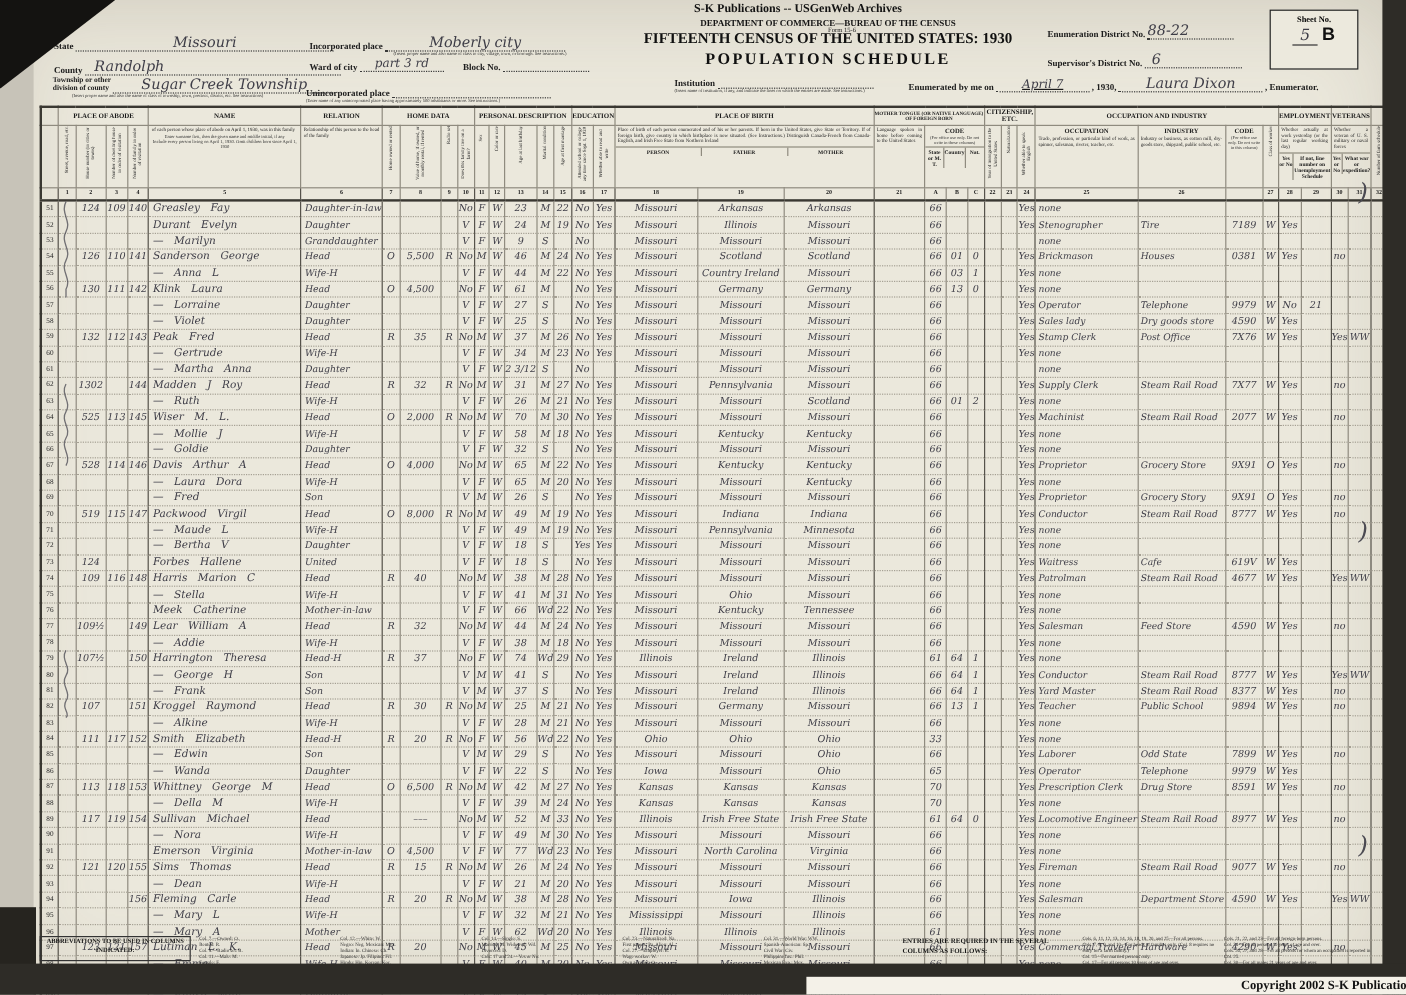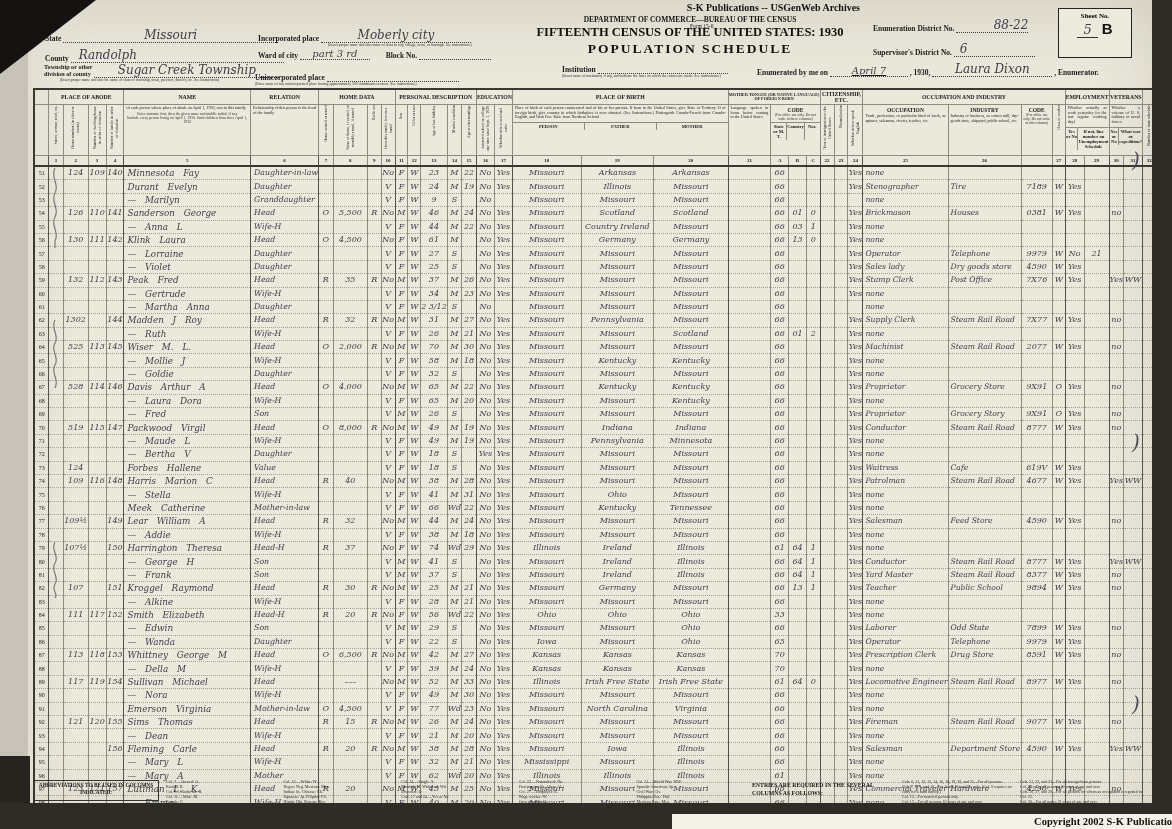--- a/index.html
+++ b/index.html
@@ -11,21 +11,21 @@
              clip-path:polygon(0 0,100% 0,0 100%);}
   .corner-bl{position:absolute;left:0;top:756px;width:30px;height:73px;background:#26241f;}
   .right-band{position:absolute;right:0;top:0;width:20px;height:829px;background:#2e2c27;}
   .bottom-band{position:absolute;left:0;top:803px;width:1172px;height:26px;background:#2e2c27;}
   .copyright-strip{position:absolute;left:672px;top:814px;width:520px;height:15px;background:#f4f1e8;
                    display:flex;align-items:center;justify-content:flex-end;padding-right:10px;box-sizing:border-box;}
   .copyright-strip span{font-weight:bold;font-size:10.5px;color:#111;}
   .pen-mark{position:absolute;font-size:20px;color:#4b4a52;font-family:"DejaVu Serif",serif;font-style:italic;}
   .script-squiggle{position:absolute;opacity:.75;}
   
-  .credit{position:absolute;left:470px;top:2px;width:390px;text-align:right;font-weight:bold;font-size:10px;color:#121212;}
+  .credit{position:absolute;left:470px;top:2px;width:390px;text-align:center;font-weight:bold;font-size:10px;color:#121212;}
   .formno{position:absolute;left:690px;top:23px;font-size:5.5px;color:#222;}
   .dept{position:absolute;left:540px;top:15px;width:300px;text-align:center;font-weight:bold;font-size:7.5px;color:#151515;}
   .title{position:absolute;left:500px;top:25px;width:380px;text-align:center;font-weight:bold;font-size:12.5px;color:#101010;}
   .subtitle{position:absolute;left:500px;top:41px;width:380px;text-align:center;font-weight:bold;font-size:13.5px;letter-spacing:2px;color:#101010;}
   .fld{position:absolute;font-size:7.5px;color:#1c1c1c;white-space:nowrap;}
   .fld .lbl{font-weight:bold;font-size:7.5px;}
   .fld .lbl2{font-weight:bold;font-size:6.2px;line-height:1.1;display:inline-block;vertical-align:middle;}
   .dotline{display:inline-block;border-bottom:1px dotted #3a3a3a;vertical-align:bottom;position:relative;}
   .fnote{font-size:3.8px;color:#333;white-space:normal;line-height:1.1;}
   .hw{font-family:"DejaVu Serif",serif;font-style:italic;color:#3e3d47;}
@@ -120,21 +120,21 @@
   <div class="fld" style="left:757px;top:62px;">
     <span class="lbl">Enumerated by me on</span>
     <span class="dotline" style="width:78px;text-align:center;text-decoration:underline;"><span class="hw hw-md">April 7</span></span>
     <span class="lbl">, 1930,</span>
     <span class="dotline" style="width:120px;text-align:center;"><span class="hw hw-lg">Laura Dixon</span></span>
     <span class="lbl">, Enumerator.</span>
   </div>
 
   <div class="fld" style="left:873px;top:18px;">
     <span class="lbl">Enumeration District No.</span>
-    <span class="dotline" style="width:72px;text-align:right;"><span class="hw hw-lg">88-22</span></span>
+    <span class="dotline" style="width:72px;text-align:left;"><span class="hw hw-lg">88-22</span></span>
   </div>
   <div class="fld" style="left:873px;top:42px;">
     <span class="lbl">Supervisor's District No.</span>
     <span class="dotline" style="width:75px;text-align:left;padding-left:6px;"><span class="hw hw-lg">6</span></span>
   </div>
   <div class="sheetbox">
     <div class="slabel">Sheet No.</div>
     <span class="hw sval" style="border-bottom:1px solid #333;padding:0 6px;">5</span>
     <span class="sletter">B</span>
   </div>
@@ -317,21 +317,21 @@
           <th class="gb"></th>
         </tr>
       </thead>
       <tbody>
         <tr>
           <td class="ln gb">51</td>
           <td></td>
           <td>124</td>
           <td>109</td>
           <td class="gb">140</td>
-          <td class="name gb">Minnesota Fay</td>
+          <td class="name gb">Greasley Fay</td>
           <td class="rel gb">Daughter-in-law</td>
           <td></td>
           <td></td>
           <td></td>
           <td class="gb">No</td>
           <td>F</td>
           <td>W</td>
           <td>23</td>
           <td>M</td>
           <td class="gb">22</td>
@@ -1198,21 +1198,21 @@
           <td class="gb"></td>
           <td class="ln gb">72</td>
         </tr>
         <tr>
           <td class="ln gb">73</td>
           <td></td>
           <td>124</td>
           <td></td>
           <td class="gb"></td>
           <td class="name gb">Forbes Hallene</td>
-          <td class="rel gb">Value</td>
+          <td class="rel gb">United</td>
           <td></td>
           <td></td>
           <td></td>
           <td class="gb">V</td>
           <td>F</td>
           <td>W</td>
           <td>18</td>
           <td>S</td>
           <td class="gb"></td>
           <td>No</td>

